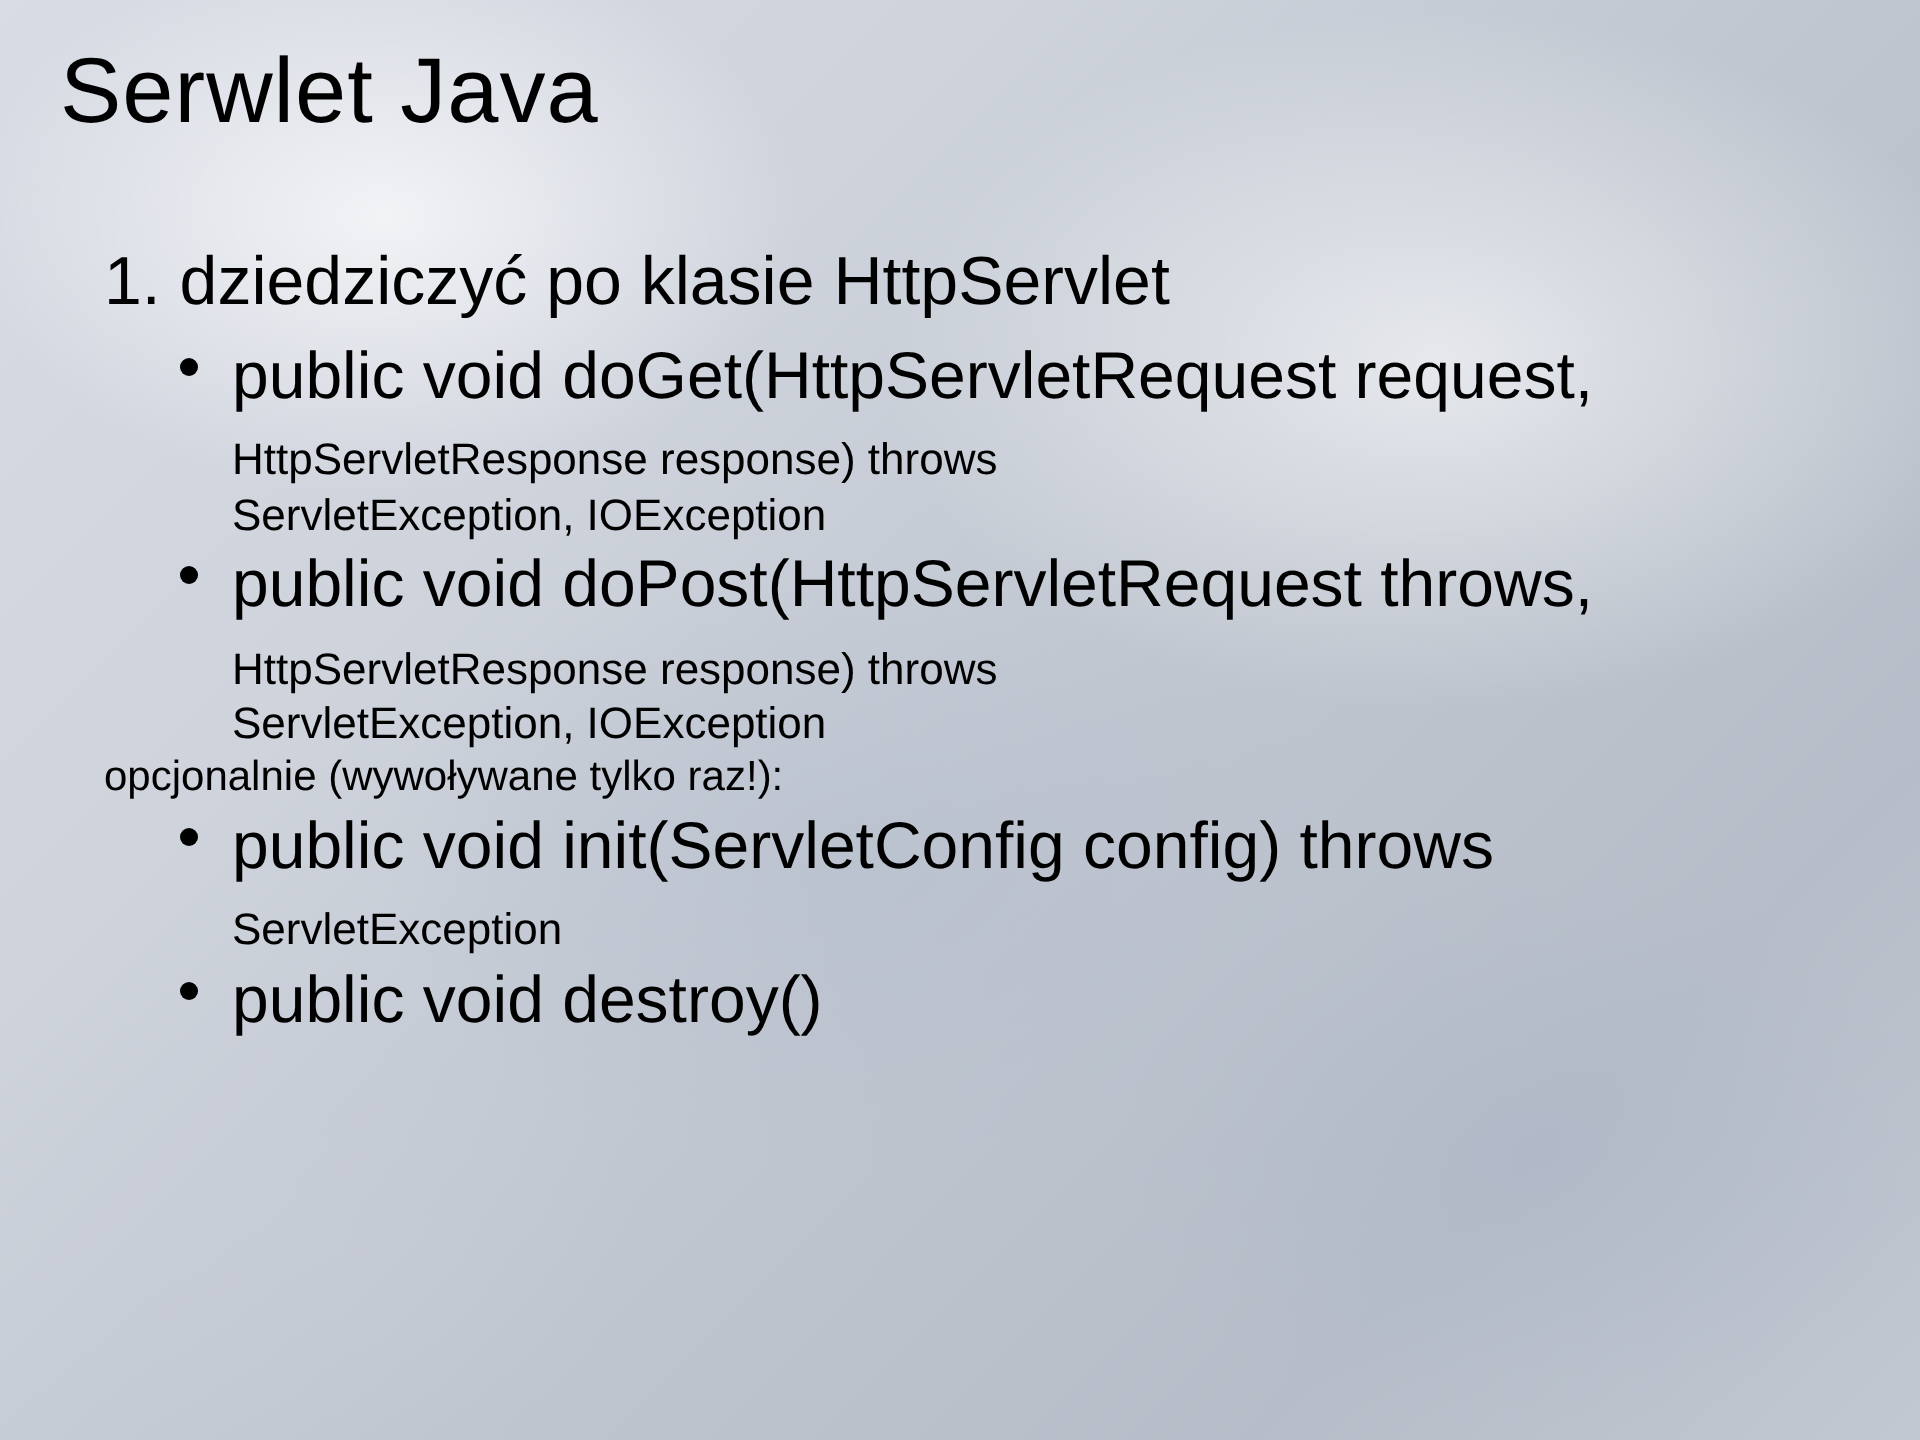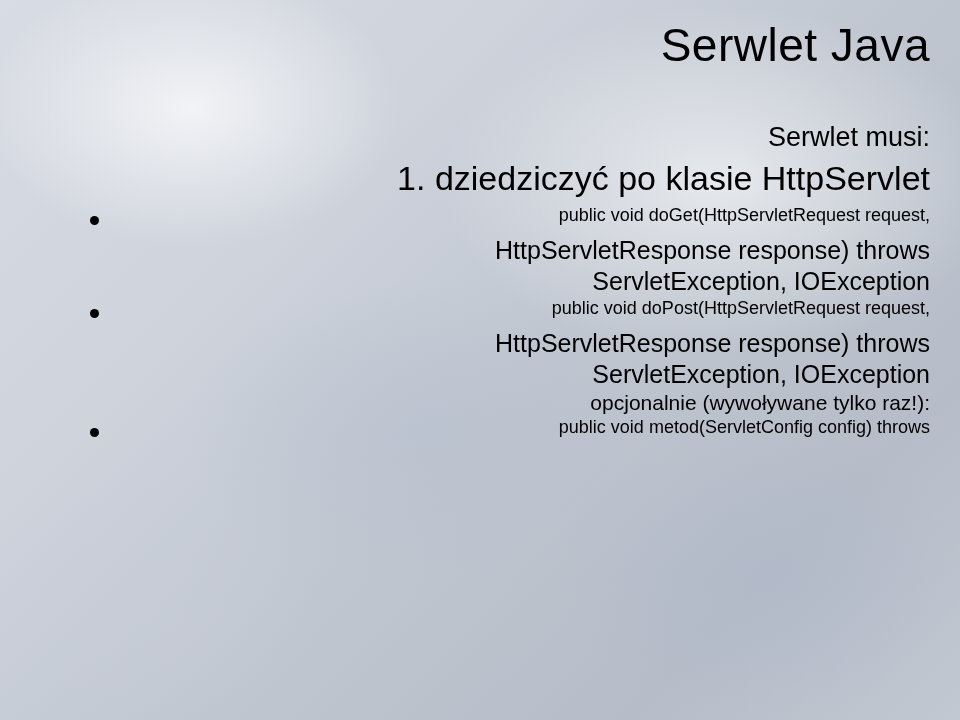--- a/index.html
+++ b/index.html
@@ -20,21 +20,20 @@
     font-family: Arial, Helvetica, sans-serif;
     color: #000;
     position: relative;
     box-sizing: border-box;
   }
   .slide {
     padding: 18px 30px 30px 30px;
     width: 100%;
     height: 100%;
     box-sizing: border-box;
-    text-align: right;
   }
   .title {
     font-size: 46px;
     font-weight: 400;
     margin: 0 0 50px 0;
     letter-spacing: 0.5px;
   }
   .intro {
     font-size: 27px;
     margin: 0 0 6px 0;
@@ -43,21 +42,21 @@
     font-size: 34px;
     margin: 0 0 6px 0;
     padding-left: 22px;
   }
   .bullets {
     list-style: none;
     padding: 0 0 0 60px;
     margin: 0 0 8px 0;
   }
   .bullets li {
-    font-size: 18px;
+    font-size: 33px;
     line-height: 1.25;
     position: relative;
     padding-left: 26px;
     margin: 0;
   }
   .bullets li::before {
     content: "";
     position: absolute;
     left: 0;
     top: 12px;
@@ -66,47 +65,50 @@
     background: #000;
     border-radius: 50%;
   }
   .line {
     font-size: 21px;
     margin: 0;
     padding-left: 22px;
     line-height: 1.25;
   }
   .cont {
-    font-size: 25px;
+    font-size: 22px;
     margin: 0;
     padding-left: 86px;
     line-height: 1.25;
   }
 </style>
 </head>
 <body>
 
 <div class="slide">
   <h1 class="title">Serwlet Java</h1>
 
-  <p class="intro">Serwlet musi:</p>
 
   <p class="numbered">1. dziedziczyć po klasie  HttpServlet</p>
 
   <ul class="bullets">
     <li>public void doGet(HttpServletRequest request,</li>
   </ul>
   <p class="cont">HttpServletResponse response) throws</p>
   <p class="cont">ServletException, IOException</p>
 
   <ul class="bullets">
-    <li>public void doPost(HttpServletRequest request,</li>
+    <li>public void doPost(HttpServletRequest throws,</li>
   </ul>
   <p class="cont">HttpServletResponse response) throws</p>
   <p class="cont">ServletException, IOException</p>
 
   <p class="line">opcjonalnie (wywoływane tylko raz!):</p>
 
   <ul class="bullets">
-    <li>public void metod(ServletConfig config) throws</li>
+    <li>public void init(ServletConfig config) throws</li>
   </ul>
+  <p class="cont">ServletException</p>
 
+  <ul class="bullets">
+    <li>public void destroy()</li>
+  </ul>
 </div>
 
 </body></html>

